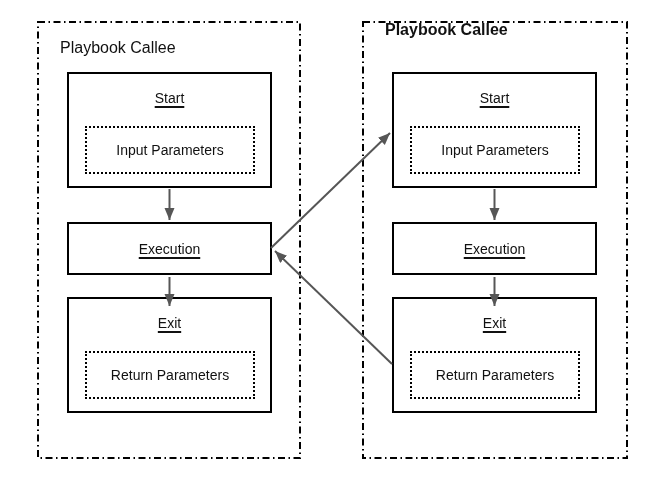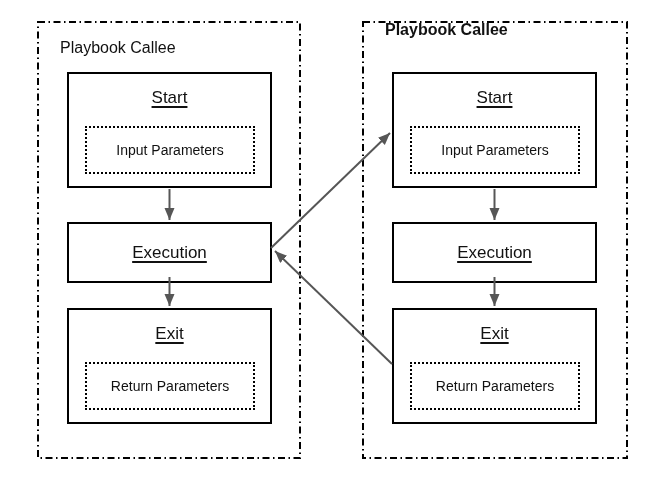--- a/index.html
+++ b/index.html
@@ -38,30 +38,30 @@
     box-sizing: border-box;
     border: 2px solid #000000;
     background: #ffffff;
     z-index: 2;
     display: flex;
     flex-direction: column;
     align-items: center;
   }
   .node-tall { width: 205px; height: 116px; }
   .node-small {
-    width: 205px; height: 61px;
+    width: 205px; height: 53px;
     justify-content: center;
   }
   .col-caller { left: 67px; }
   .col-callee { left: 392px; }
   .row-start { top: 72px; }
   .row-exec  { top: 222px; }
-  .row-exit  { top: 308px; }
+  .row-exit  { top: 297px; }
   .node-label {
-    font-size: 17px;
+    font-size: 14px;
     line-height: 20px;
     text-decoration: underline;
     text-underline-offset: 3px;
     text-decoration-thickness: 1.5px;
     color: #111111;
     white-space: nowrap;
   }
   .node-tall .node-label { margin-top: 14px; }
   .param-box {
     position: absolute;

